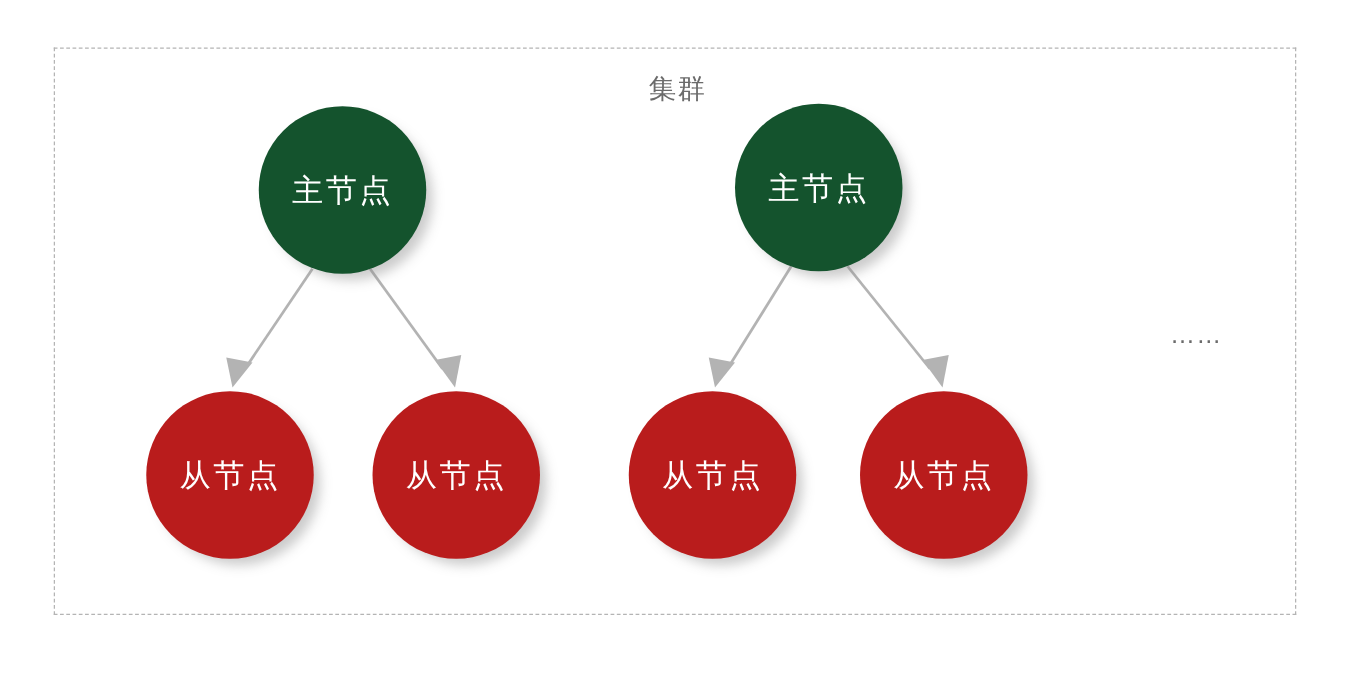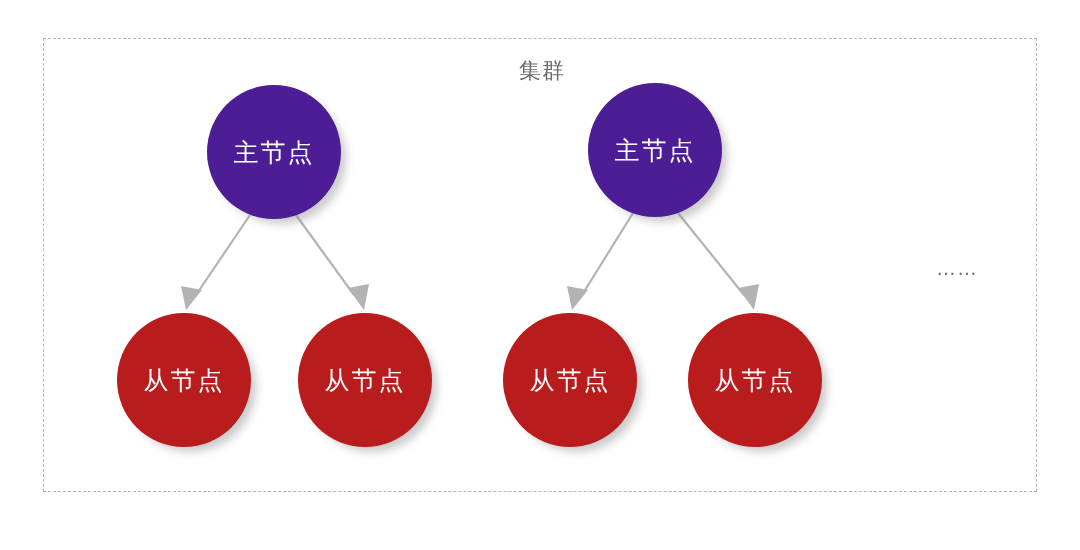--- a/index.html
+++ b/index.html
@@ -42,21 +42,21 @@
     display:flex;
     align-items:center;
     justify-content:center;
     color:#ffffff;
     font-size:25px;
     letter-spacing:2px;
     box-shadow:7px 7px 9px -2px rgba(140,140,140,0.45);
     user-select:none;
     white-space:nowrap;
   }
-  .node-master{background:#4c1d95;}
+  .node-master{background:#14532d;}
   .node-slave{background:#b91c1c;}
 
   .ellipsis{
     position:absolute;
     font-size:20px;
     color:#6b6b6b;
     letter-spacing:1px;
     white-space:nowrap;
     line-height:1;
   }

